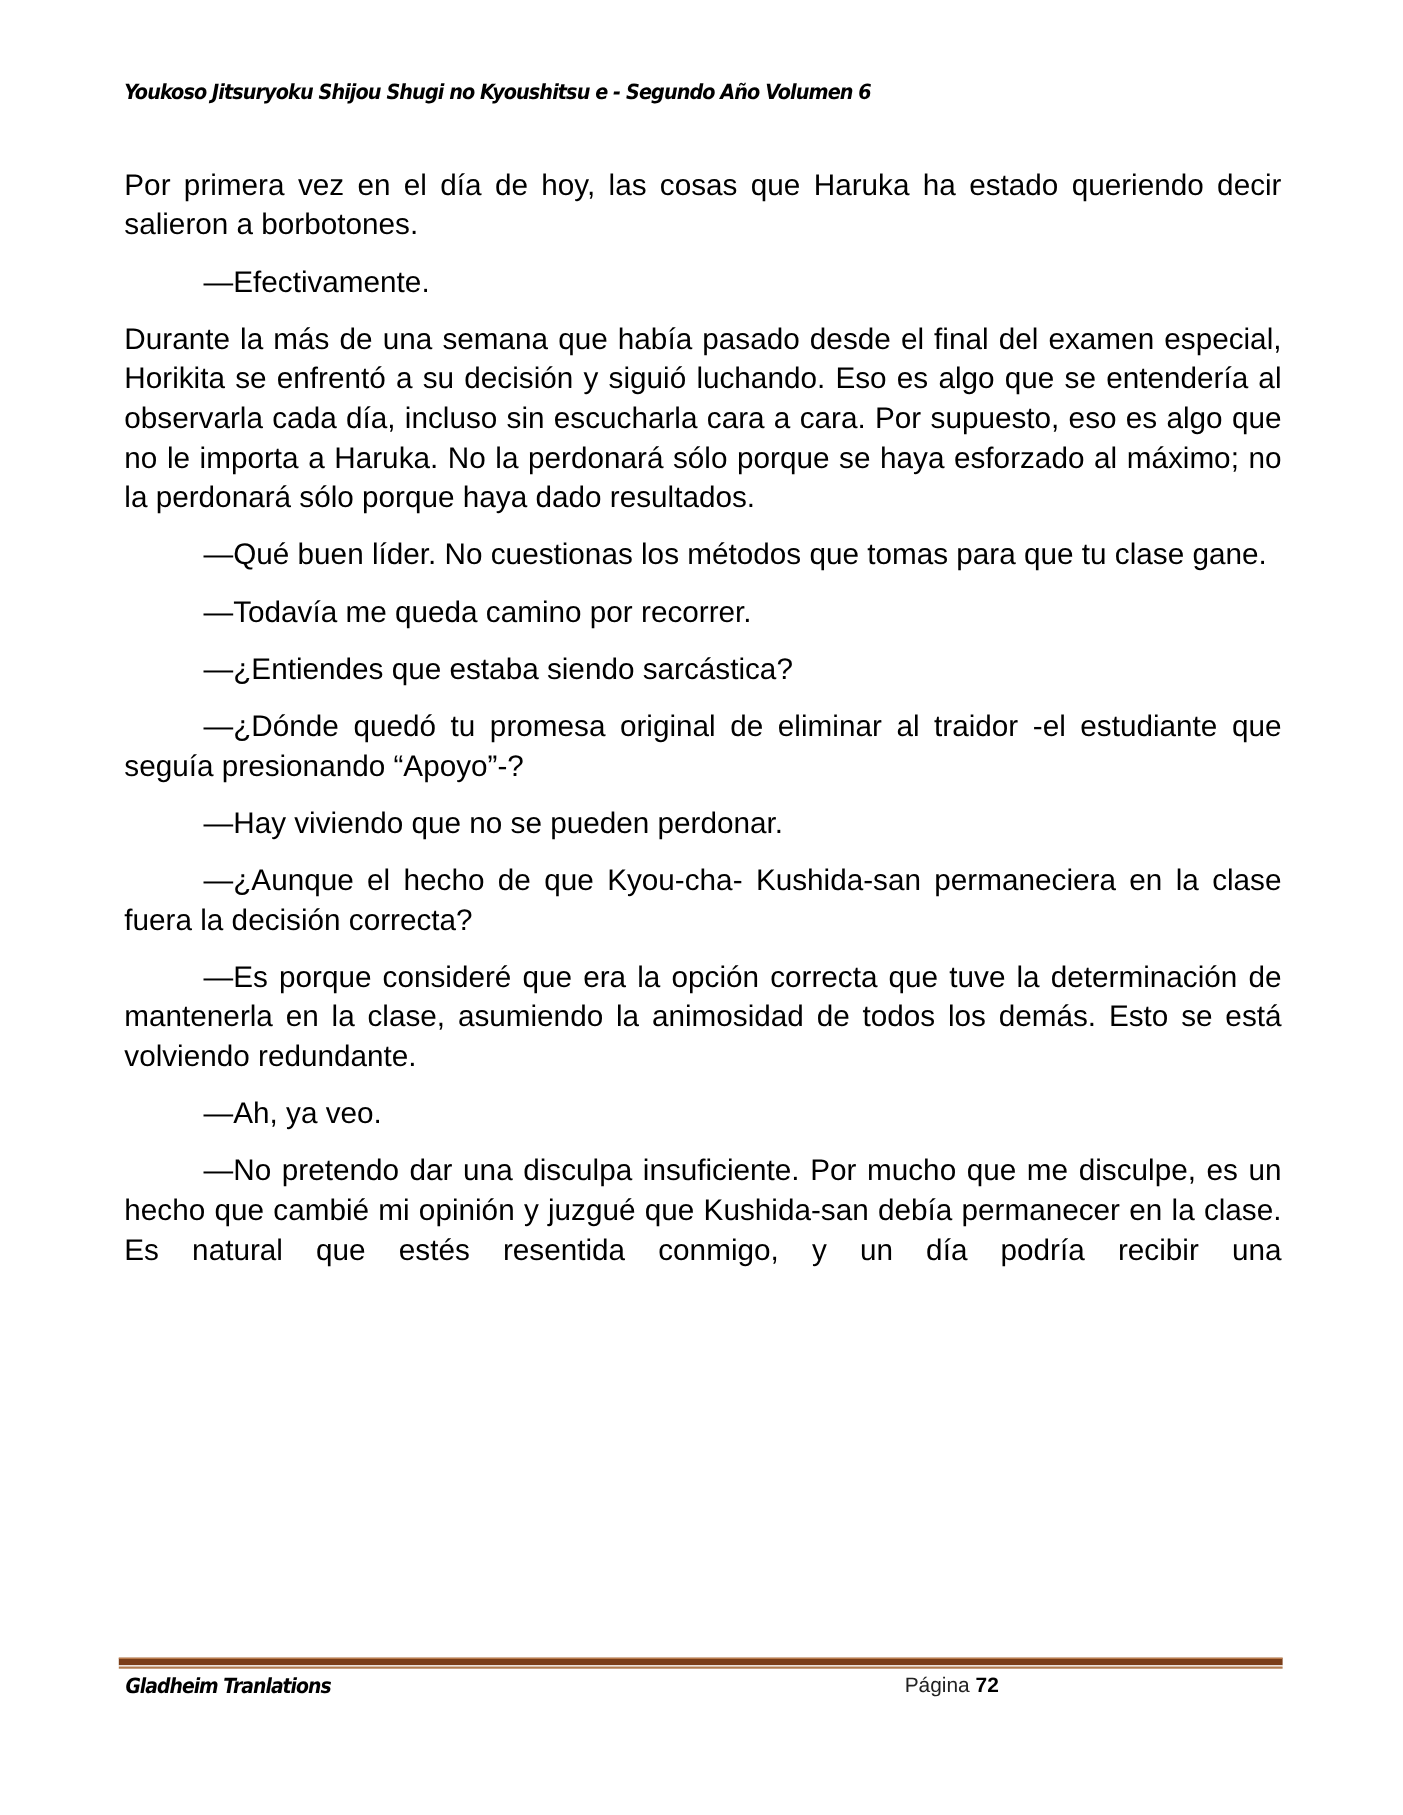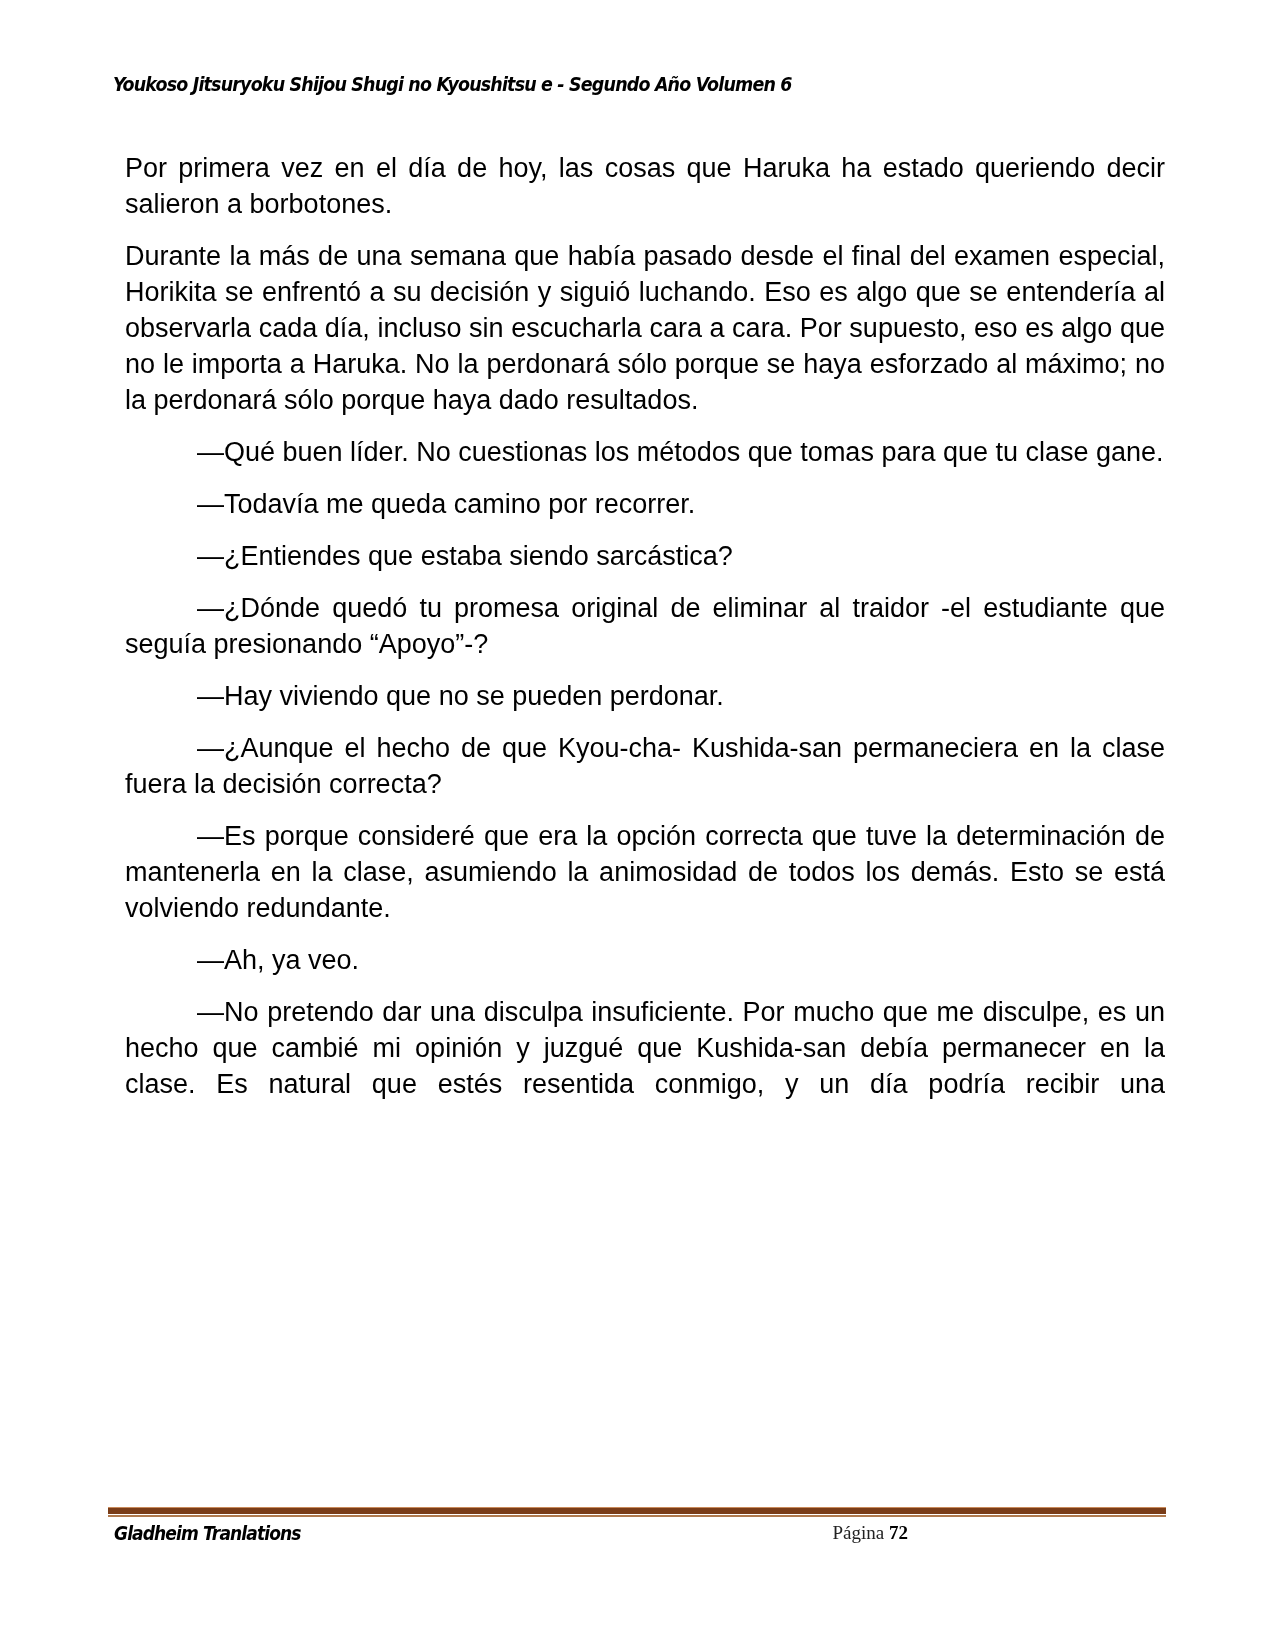--- a/index.html
+++ b/index.html
@@ -11,51 +11,52 @@
       font-weight: bold; font-style: italic;
       font-size: 19px; color: #000; letter-spacing: -0.9px;
       transform: scaleX(0.92); transform-origin: left center;
       white-space: nowrap;
     }
     .body-text {
       position: absolute; left: 113px; top: 150px; width: 1052px;
       font-family: "Liberation Sans", sans-serif;
       font-size: 27px; line-height: 36px; color: #000;
     }
-    .body-text p { margin: 0 0 16px 12px; text-align: justify; text-align-last: left; }
+    .body-text p { margin: 0 0 16px 0; text-align: justify; text-align-last: left; }
     .body-text p.indent { text-indent: 72px; }
     .body-text p.last-cut { text-align-last: justify; }
     .footer-rule {
       position: absolute; left: 108px; top: 1507px; width: 1058px; height: 10px;
     }
     .footer-rule .band { height: 6px; background: #7a3d18; border-top: 1px solid #c98a5a; }
     .footer-rule .gap { height: 1px; background: #fff; }
     .footer-rule .thin { height: 2px; background: #b07a4e; }
     .footer-left {
       position: absolute; left: 114px; top: 1522px;
       font-family: "DejaVu Sans", sans-serif; font-weight: bold; font-style: italic;
       font-size: 19px; letter-spacing: -1px; color: #000;
       transform: scaleX(0.9); transform-origin: left center; white-space: nowrap;
     }
     .footer-right {
       position: absolute; right: 110px; top: 1522px;
-      font-family: Liberation Serif, serif; font-size: 19px; color: #222;
+      font-family: Liberation Sans, sans-serif; font-size: 19px; color: #222;
       white-space: nowrap;
     }
     .footer-right .num { font-weight: bold; color: #000; }
   </style>
 </head>
 <body>
 
 <div class="page">
 
   <div class="running-header">Youkoso Jitsuryoku Shijou Shugi no Kyoushitsu e - Segundo Año Volumen 6</div>
 
   <div class="body-text">
     <p>Por primera vez en el día de hoy, las cosas que Haruka ha estado queriendo decir salieron a borbotones.</p>
+    <p class="indent">—Efectivamente.</p>
     <p>Durante la más de una semana que había pasado desde el final del examen especial, Horikita se enfrentó a su decisión y siguió luchando. Eso es algo que se entendería al observarla cada día, incluso sin escucharla cara a cara. Por supuesto, eso es algo que no le importa a Haruka. No la perdonará sólo porque se haya esforzado al máximo; no la perdonará sólo porque haya dado resultados.</p>
     <p class="indent">—Qué buen líder. No cuestionas los métodos que tomas para que tu clase gane.</p>
     <p class="indent">—Todavía me queda camino por recorrer.</p>
     <p class="indent">—¿Entiendes que estaba siendo sarcástica?</p>
     <p class="indent">—¿Dónde quedó tu promesa original de eliminar al traidor -el estudiante que seguía presionando “Apoyo”-?</p>
     <p class="indent">—Hay viviendo que no se pueden perdonar.</p>
     <p class="indent">—¿Aunque el hecho de que Kyou-cha- Kushida-san permaneciera en la clase fuera la decisión correcta?</p>
     <p class="indent">—Es porque consideré que era la opción correcta que tuve la determinación de mantenerla en la clase, asumiendo la animosidad de todos los demás. Esto se está volviendo redundante.</p>
     <p class="indent">—Ah, ya veo.</p>
     <p class="indent last-cut">—No pretendo dar una disculpa insuficiente. Por mucho que me disculpe, es un hecho que cambié mi opinión y juzgué que Kushida-san debía permanecer en la clase. Es natural que estés resentida conmigo, y un día podría recibir una</p>

